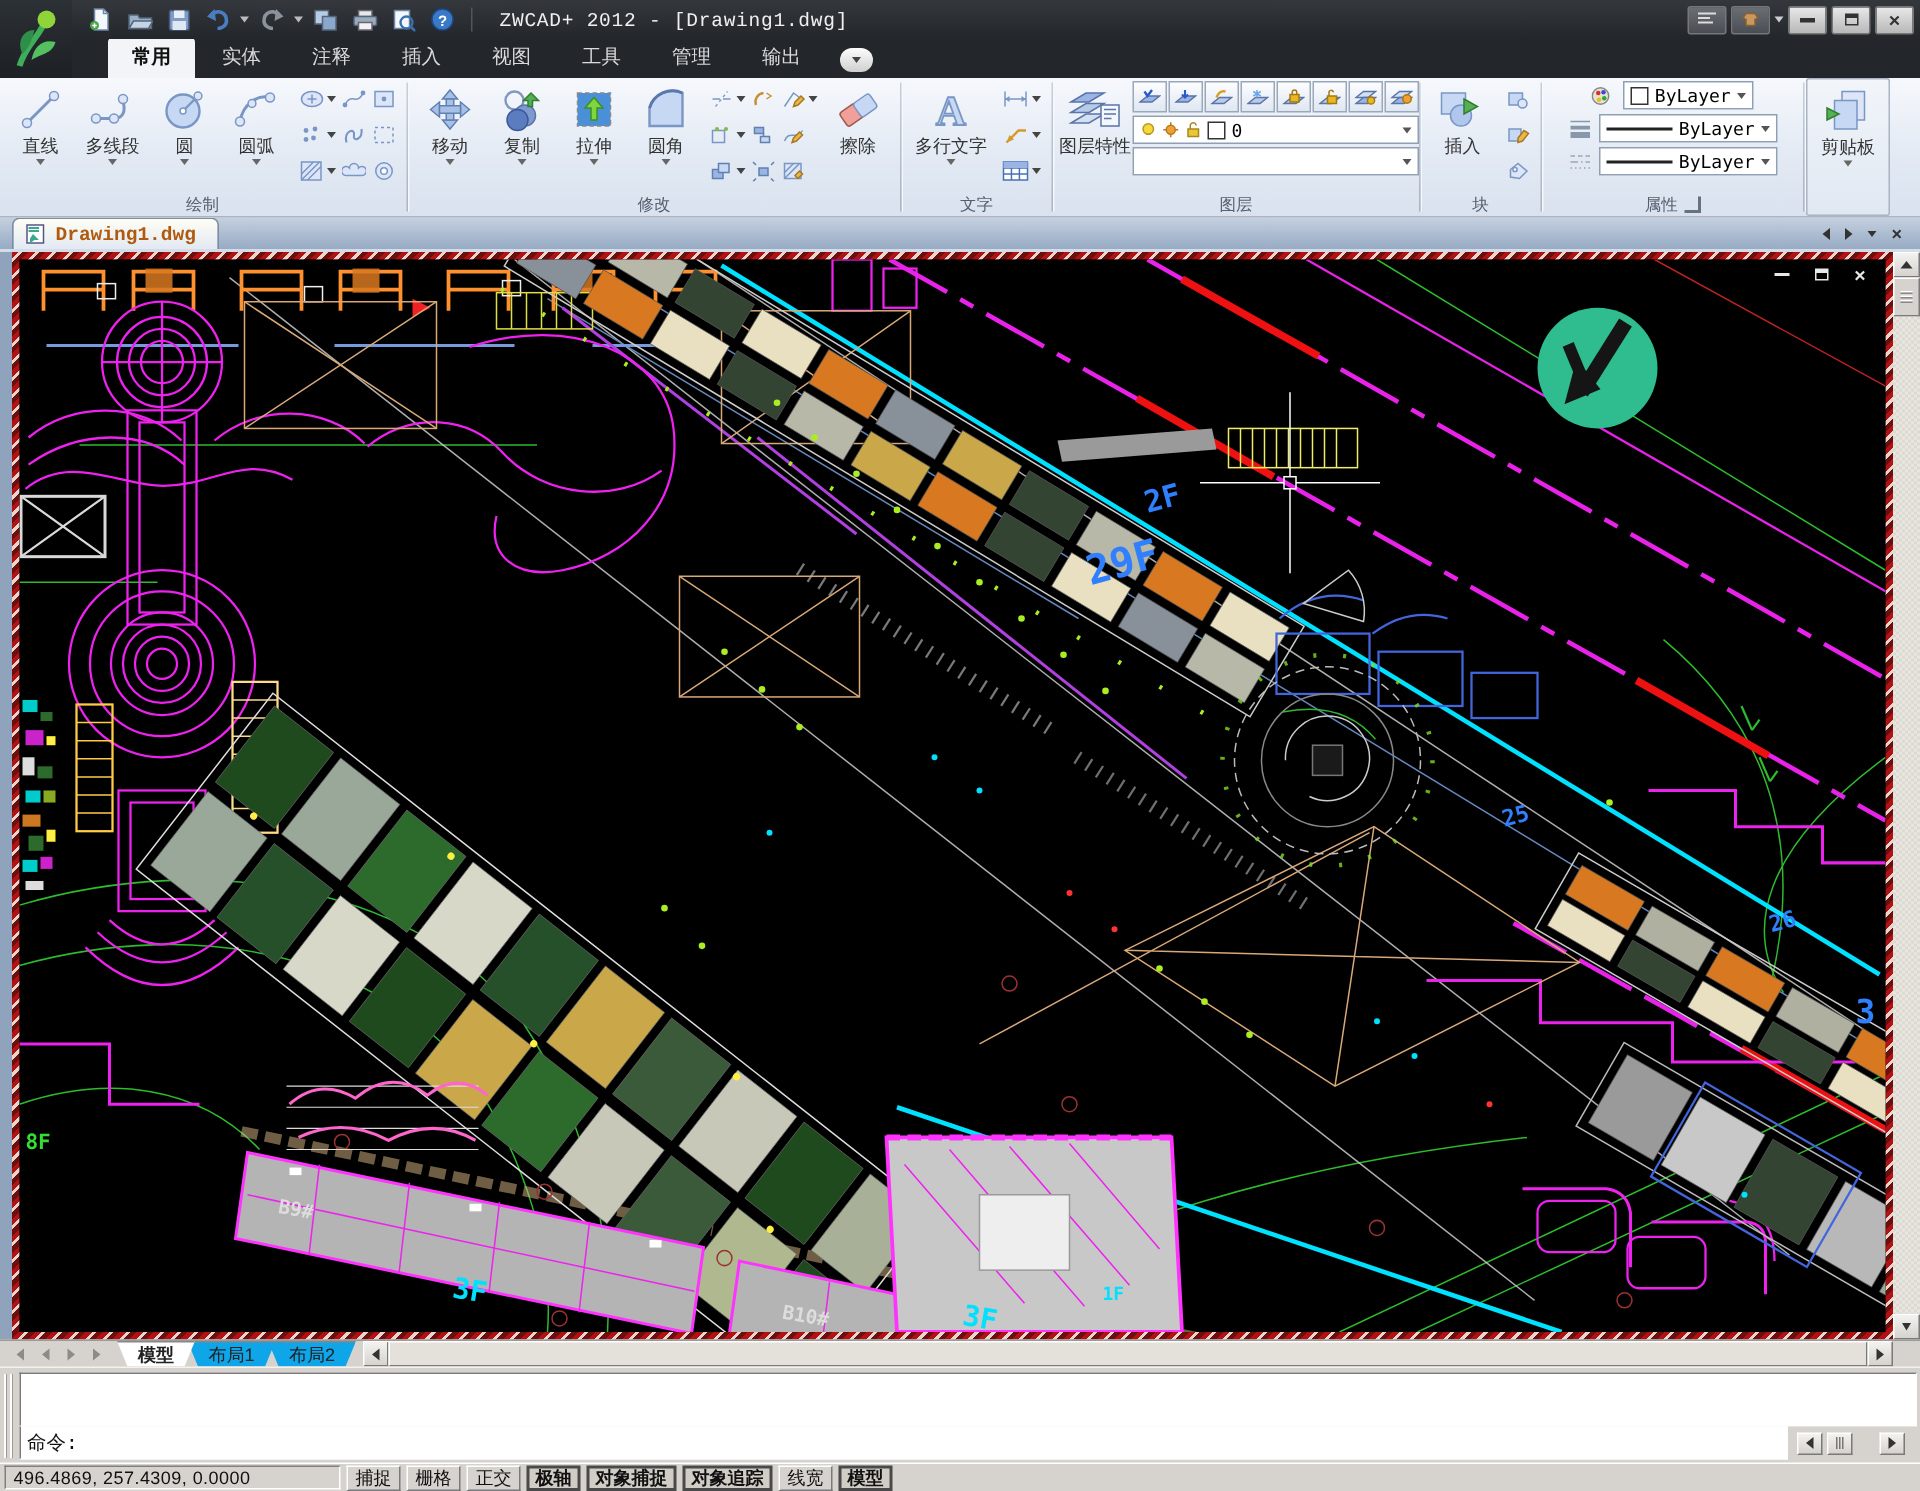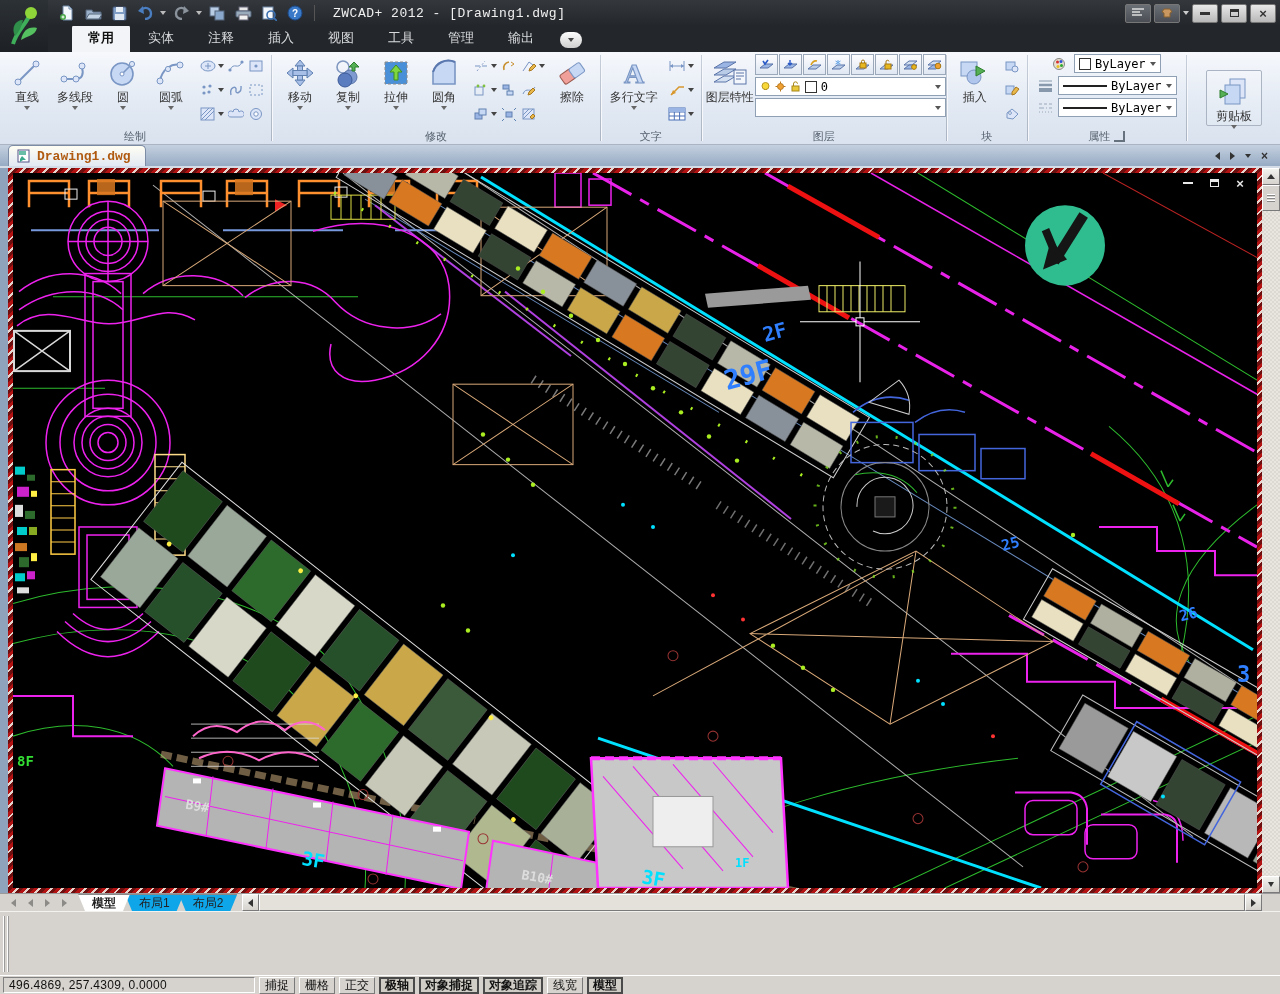--- a/index.html
+++ b/index.html
@@ -40,21 +40,21 @@
 .bigbtn .tri-d{margin-top:2px;border-top-color:#666}
 .smallgrid{display:grid;grid-template-rows:repeat(3,24px);grid-auto-flow:column;align-items:center;margin-left:2px}
 .scell{display:flex;align-items:center;gap:2px;padding:1px 2px;border-radius:2px;cursor:pointer}
 .combo{display:flex;align-items:center;background:#fff;border:1px solid #8fa0b4;height:19px;font-size:12px;padding:0 4px;gap:4px;cursor:pointer;font-family:"DejaVu Sans Mono",monospace}
 .combo .tri-d{margin-left:auto;border-top-color:#555}
 .sw-color{width:12px;height:12px;background:#fff;border:1px solid #333}
 .sw-line{width:44px;height:2px;background:#222}
 .layerbtns{display:flex;gap:1px}
 .lb{width:23px;height:21px;border:1px solid #9aa8ba;background:linear-gradient(#fdfdff,#dfe7f2);display:flex;align-items:center;justify-content:center;cursor:pointer}
 .launcher{width:11px;height:11px;border-right:2px solid #67727f;border-bottom:2px solid #67727f;position:relative;cursor:pointer}
-.clip-panel{border:1px solid #aab4c2;border-radius:2px;margin:18px;background:linear-gradient(#f2f5fa,#e0e8f2)}
+.clip-panel{border:1px solid #aab4c2;border-radius:2px;margin:0;background:linear-gradient(#f2f5fa,#e0e8f2)}
 
 .doctabs{height:23px;background:linear-gradient(#c4d0df,#97abc4);display:flex;align-items:flex-end;padding-left:8px;border-bottom:2px solid #d4dce8}
 .dtab{height:21px;display:flex;align-items:center;gap:5px;padding:0 14px 0 8px;background:linear-gradient(#fffef4,#e2e9f3);border:1px solid #7b8ca4;border-bottom:none;border-radius:5px 5px 0 0;font-family:Liberation Mono, monospace;font-weight:bold;font-size:13px;color:#b05a10;cursor:pointer}
 .dt-right{margin-left:auto;display:flex;align-items:center;gap:10px;padding:0 12px 4px}
 .dt-right span{cursor:pointer}
 
 .main{flex:1;display:flex;background:#8fa3bd;padding-left:8px}
 .canvas-outer{flex:1;padding:5px;background:repeating-linear-gradient(135deg,#b21212 0 3px,#e8d6ce 3px 5px,#6e0f0f 5px 8px)}
 .canvas{width:100%;height:100%;background:#000;position:relative}
 .canvas svg{width:100%;height:100%;display:block}
@@ -83,21 +83,21 @@
 .cmd-grip{width:10px;margin:1px 2px 1px 0;background:linear-gradient(90deg,#d6d3ce 2px,#fff 2px 3px,#9a9a9a 3px 4px,#d6d3ce 4px 6px,#fff 6px 7px,#9a9a9a 7px 8px,#d6d3ce 8px);cursor:grab}
 .cmd-body{flex:1;display:flex;flex-direction:column}
 .cmd-history{flex:1;background:#fff;border:1px solid;border-color:#7a7a7a #fff #fff #7a7a7a;font-family:"DejaVu Sans Mono",monospace;font-size:12px;padding:2px 4px}
 .cmd-promptrow{height:22px;display:flex}
 .cmd-prompt{flex:1;background:#fff;border:1px solid;border-color:#7a7a7a #fff #fff #7a7a7a;border-top:none;display:flex;align-items:center;font-size:13px;padding-left:4px;font-family:"DejaVu Sans Mono",monospace;color:#111}
 .cmd-mini{width:86px;display:flex;align-items:center;gap:3px;padding:2px 8px 2px 6px;background:#d6d3ce}
 .mbtn{width:17px;height:15px;background:linear-gradient(#f2f2ee,#d6d3ce);border:1px solid;border-color:#fff #7a7a7a #7a7a7a #fff;display:flex;align-items:center;justify-content:center;gap:1px;cursor:pointer}
 .mbtn i{display:block;width:1px;height:8px;background:#777}
 
 .statusbar{height:19px;background:#d6d3ce;border-top:1px solid #fff;display:flex;align-items:center;padding:0 3px;gap:4px}
-.coords{width:252px;height:16px;border:1px solid;border-color:#808080 #fff #fff #808080;font-size:12px;display:flex;align-items:center;padding:0 5px;color:#111;letter-spacing:.3px}
+.coords{width:224px;height:16px;border:1px solid;border-color:#808080 #fff #fff #808080;font-size:12px;display:flex;align-items:center;padding:0 5px;color:#111;letter-spacing:.3px}
 .sb{height:17px;display:flex;align-items:center;padding:0 5px;font-size:12px;color:#111;background:#d6d3ce;border:1px solid;border-color:#fff #7a7a7a #7a7a7a #fff;cursor:pointer;white-space:nowrap}
 .sb.pressed{border:2px solid #4a4a4a;padding:0 4px;background:#d0cdc6;font-weight:bold}
 </style>
 </head>
 <body>
 
 <div class="app">
 
   <div class="titlebar">
     <div class="applogo">
@@ -1137,20 +1137,39 @@
       <span class="hthumb"></span>
       <span class="hbtn">
           <span class="tri-r"></span>
         </span>
     </div>
     <span class="corner"></span>
   </div>
 
   <div class="cmdwin">
     <div class="cmd-grip"></div>
+    <div class="cmd-body">
+      <div class="cmd-history"></div>
+      <div class="cmd-promptrow">
+        <div class="cmd-prompt">命令:</div>
+        <div class="cmd-mini">
+          <span class="mbtn">
+              <span class="tri-l"></span>
+            </span>
+          <span class="mbtn">
+              <i></i>
+              <i></i>
+              <i></i>
+            </span>
+          <span class="mbtn" style="margin-left:auto">
+              <span class="tri-r"></span>
+            </span>
+        </div>
+      </div>
+    </div>
   </div>
 
   <div class="statusbar">
     <span class="coords">496.4869, 257.4309, 0.0000</span>
     <span class="sb">捕捉</span>
     <span class="sb">栅格</span>
     <span class="sb">正交</span>
     <span class="sb pressed">极轴</span>
     <span class="sb pressed">对象捕捉</span>
     <span class="sb pressed">对象追踪</span>

